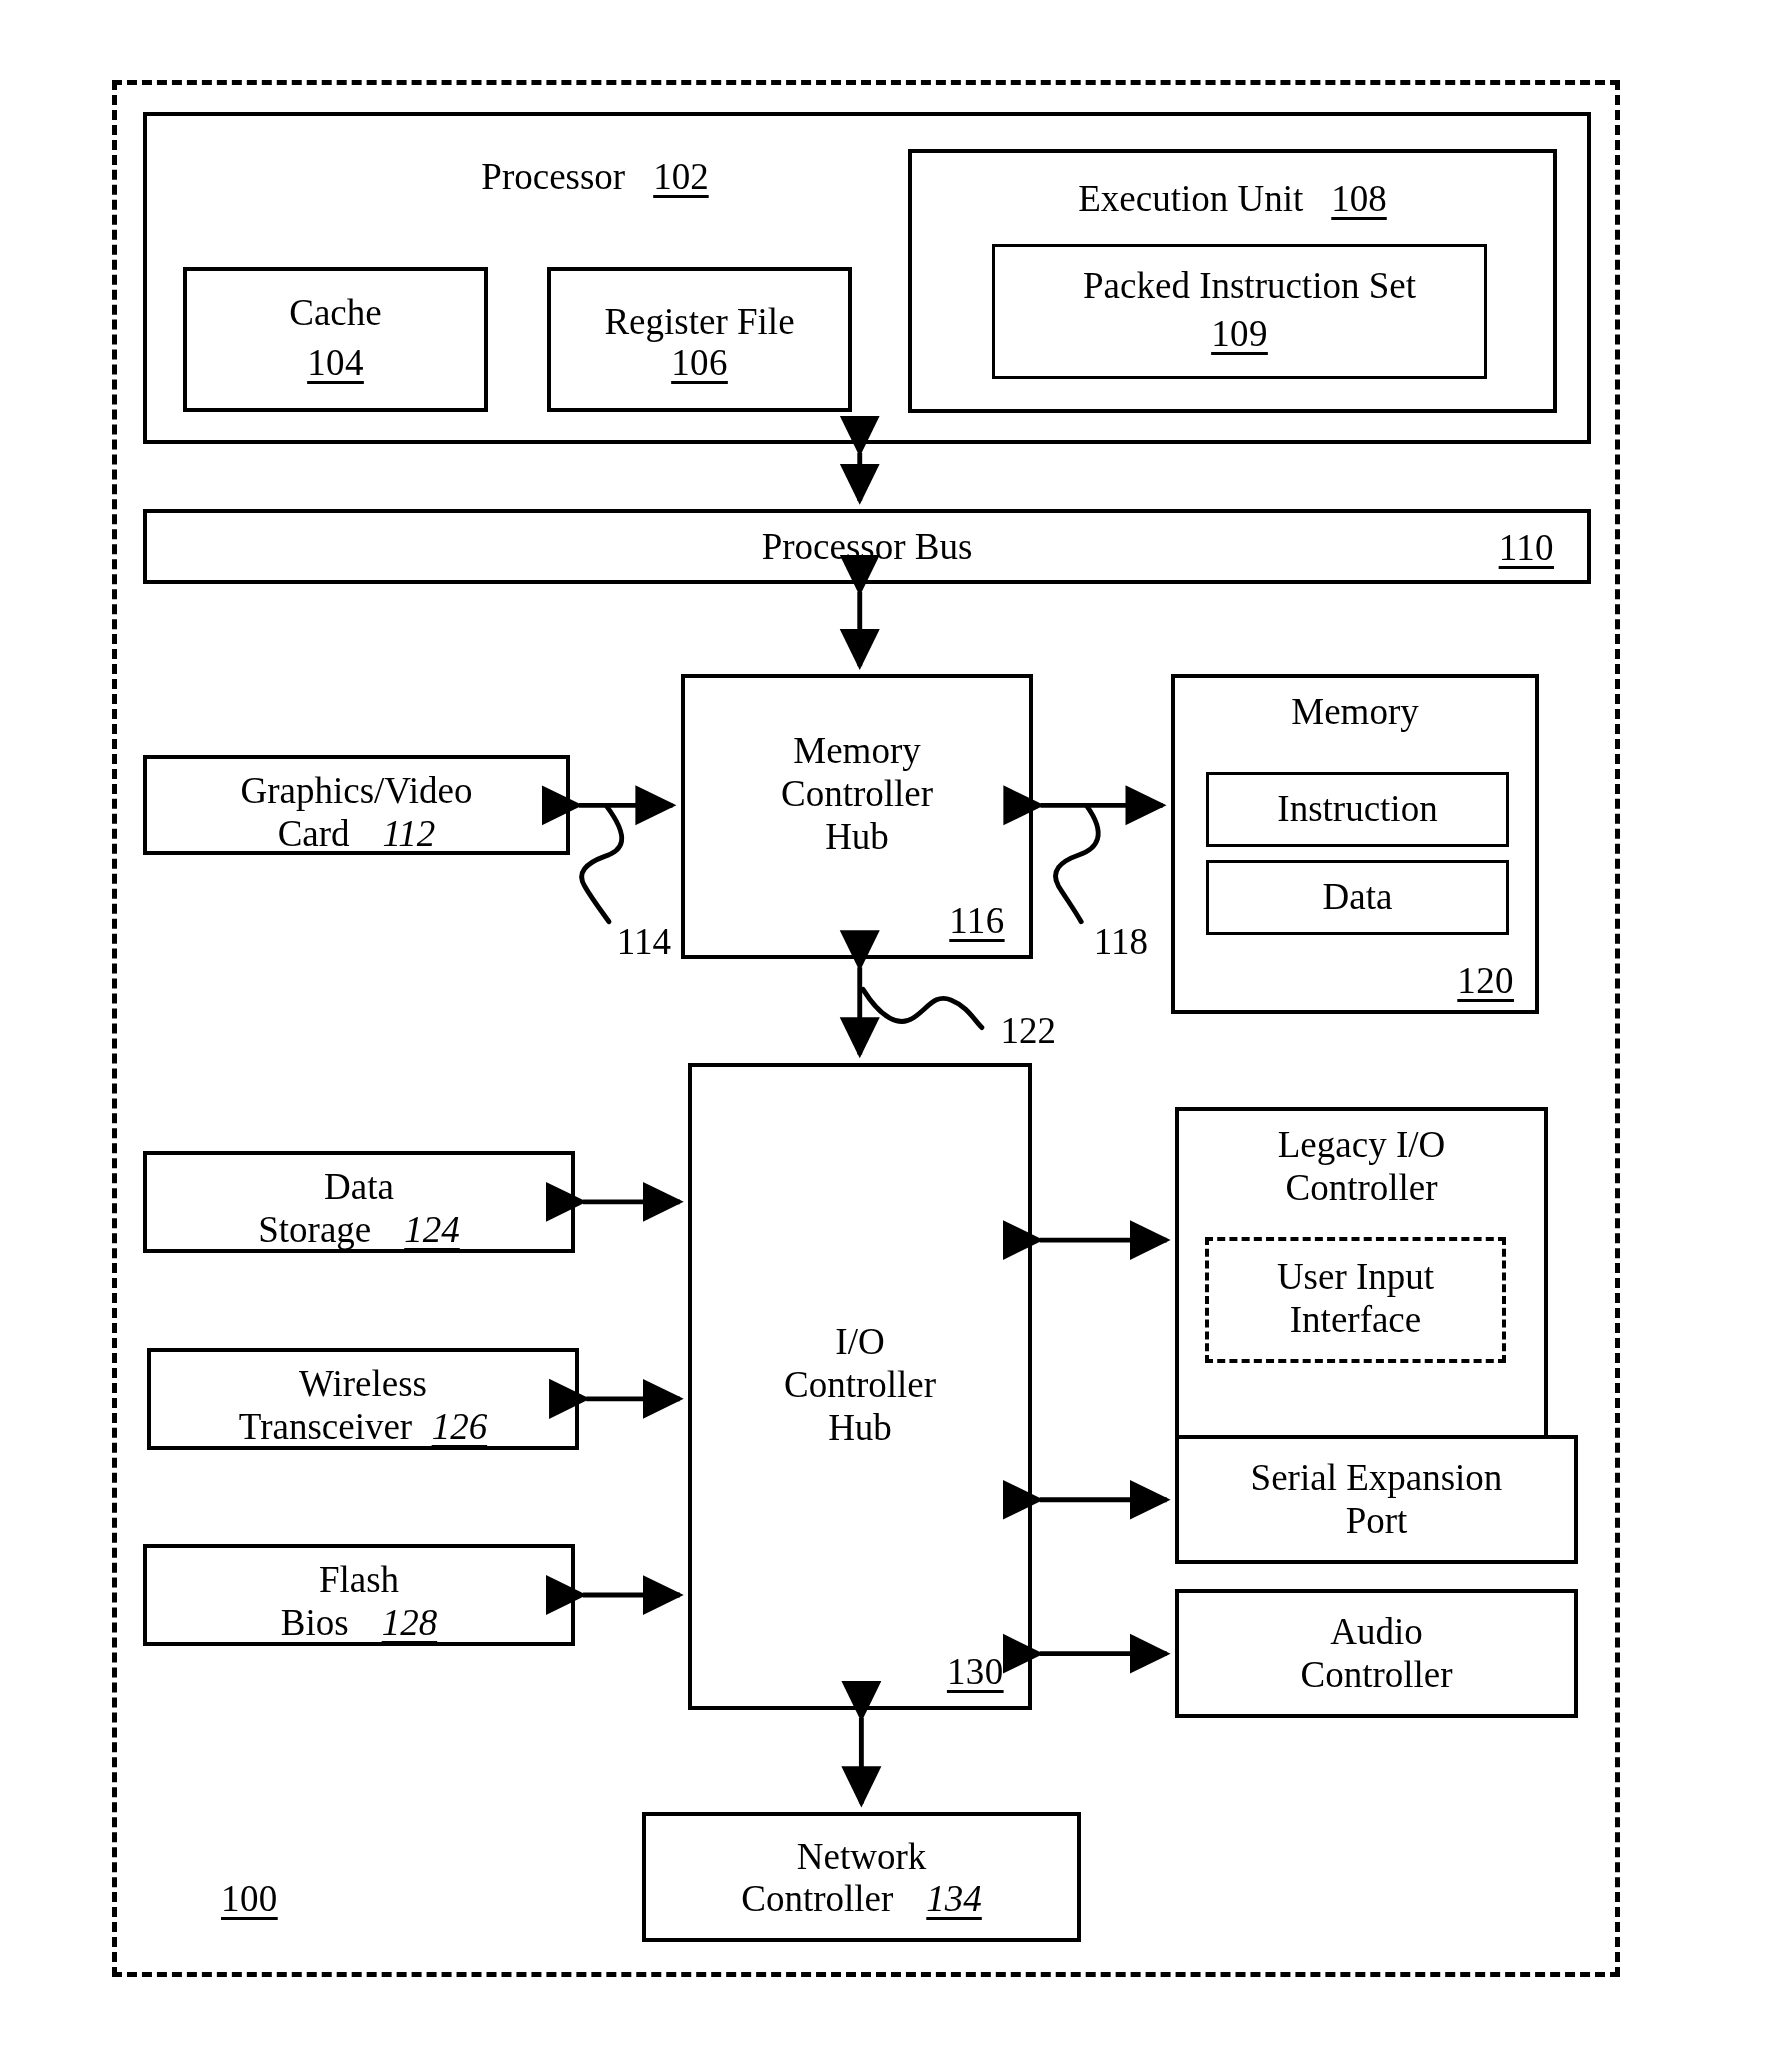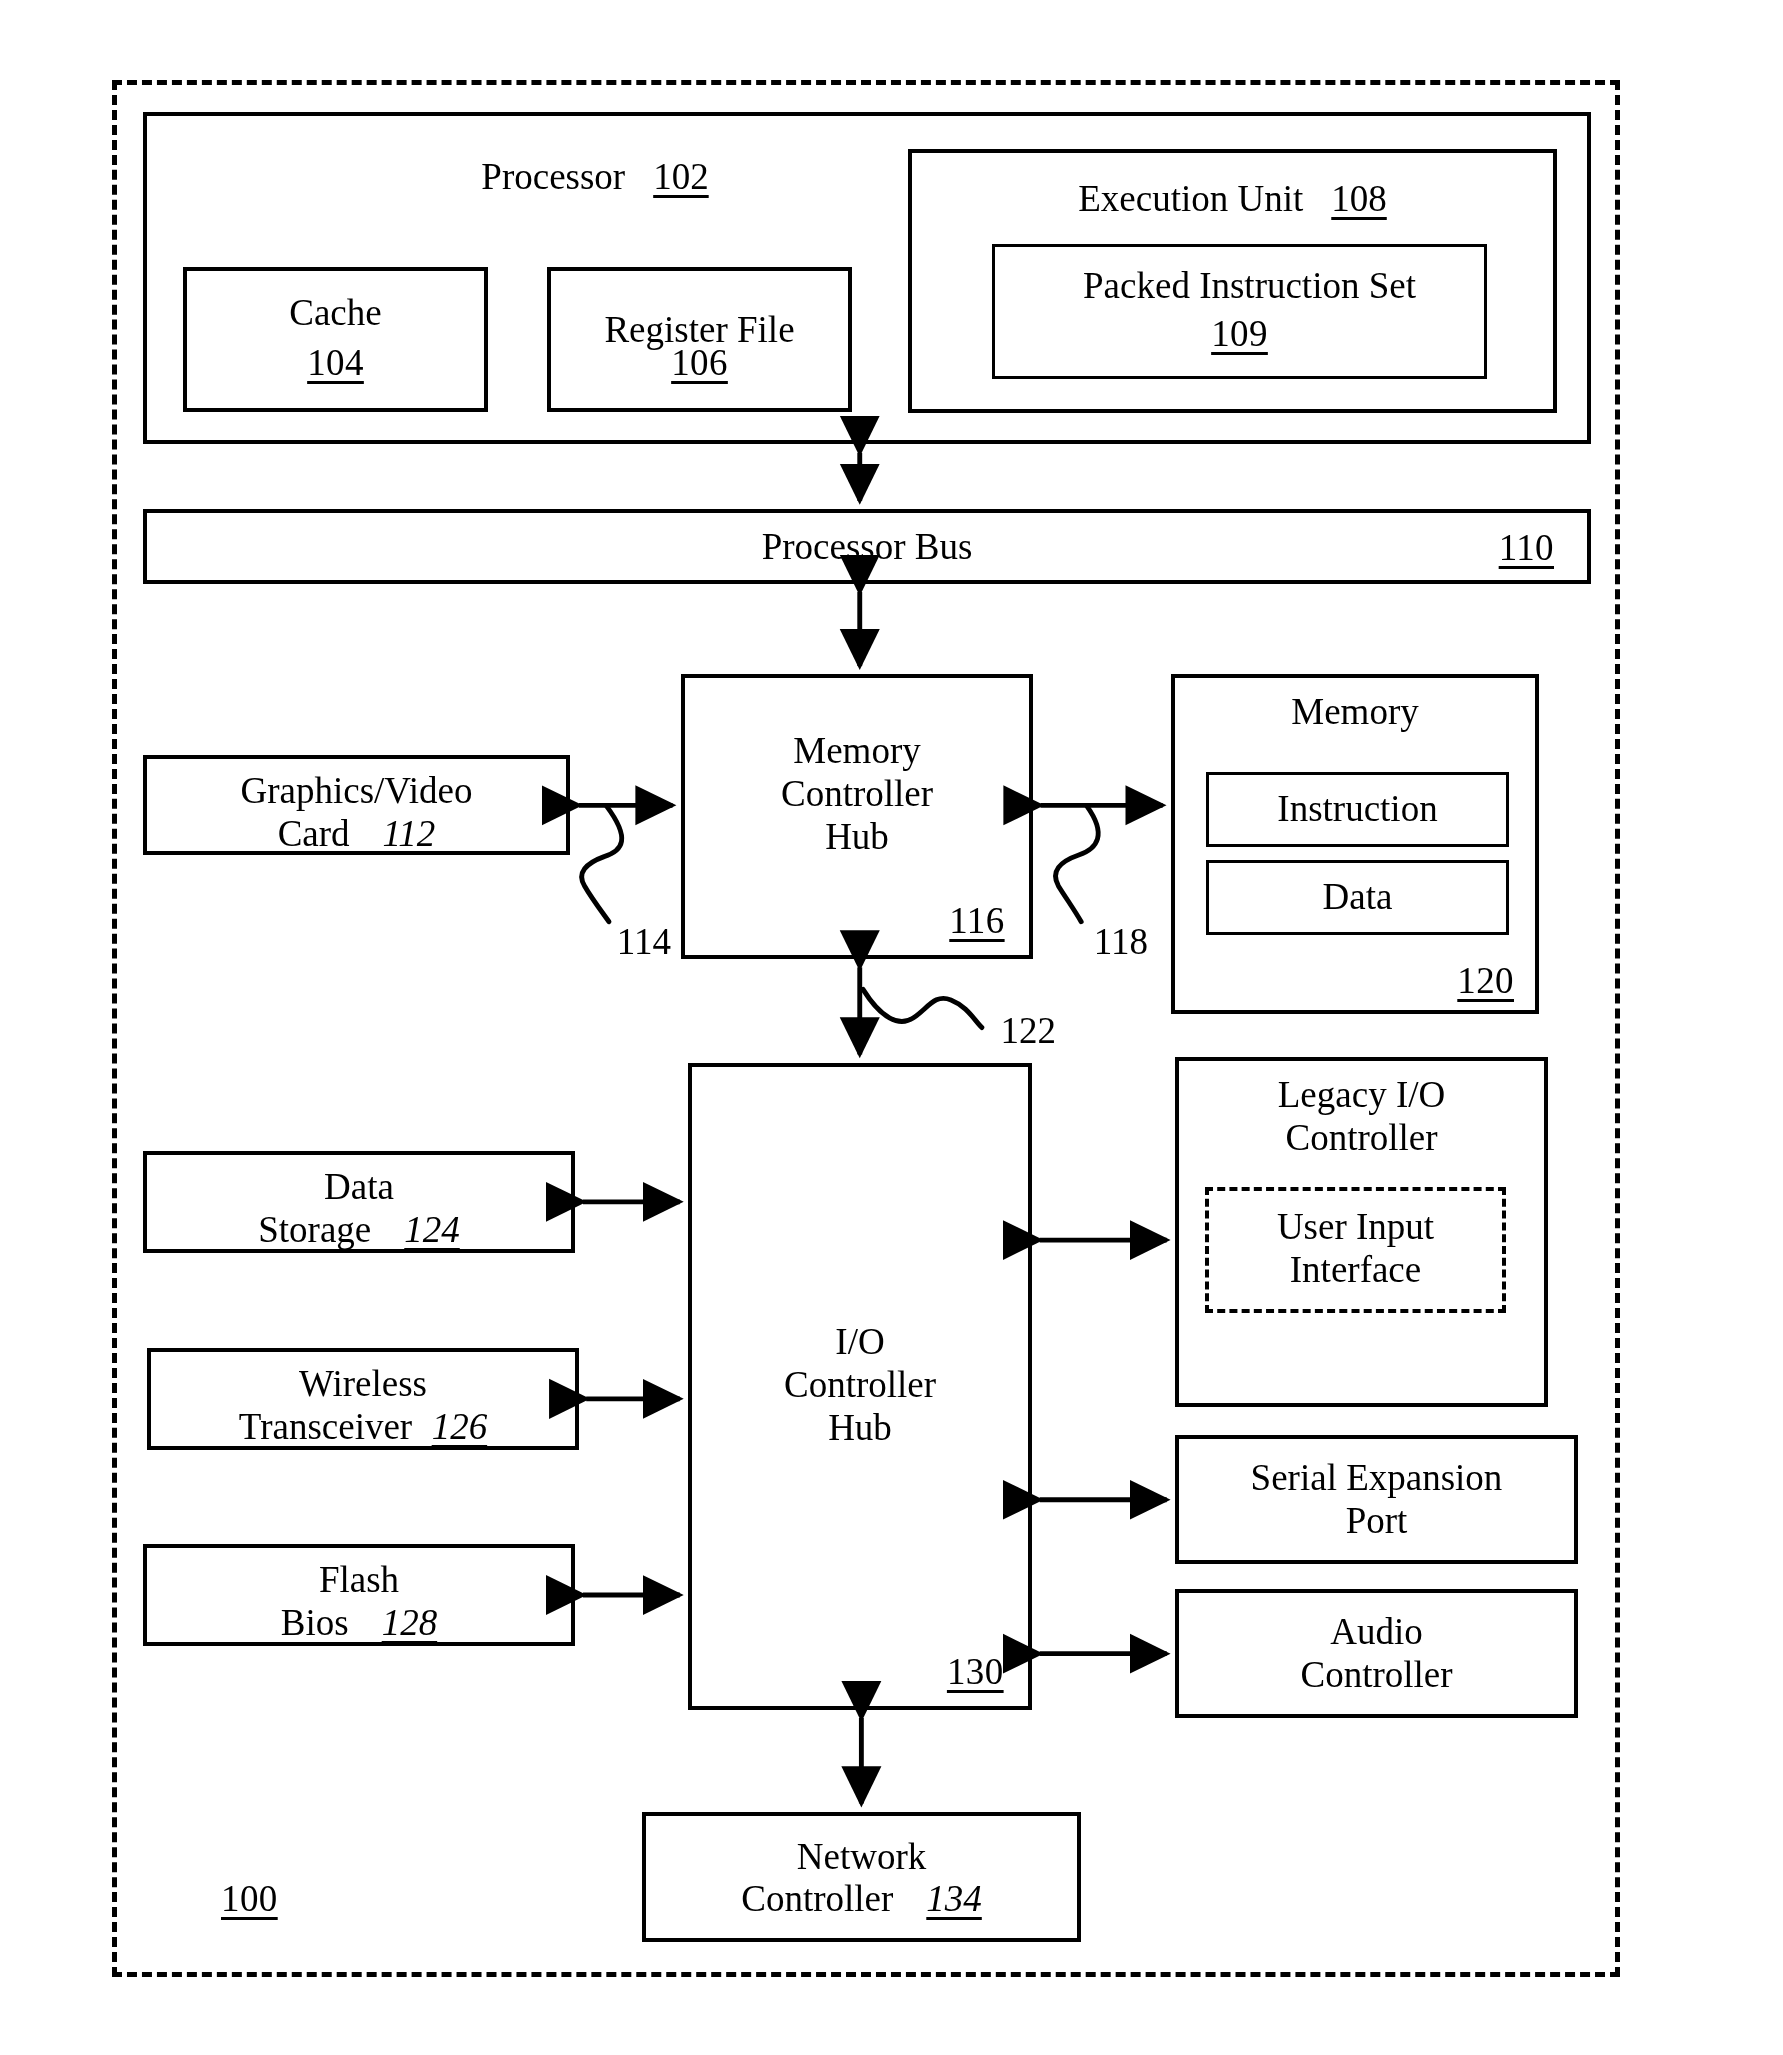--- a/index.html
+++ b/index.html
@@ -115,21 +115,21 @@
     </div>
 
     <div class="box" style="left:36px; top:151px; width:305px; height:145px;">
       <div class="stack lbl-center" style="top:21px;">
         <span>Cache</span>
       </div>
       <div class="ref lbl-center" style="top:70px;">104</div>
     </div>
 
     <div class="box" style="left:400px; top:151px; width:305px; height:145px;">
-      <div class="stack lbl-center" style="top:38px;">
+      <div class="stack lbl-center" style="top:30px;">
         <span>Register File</span>
       </div>
       <div class="ref lbl-center" style="top:70px;">106</div>
     </div>
 
     <div class="box" style="left:761px; top:33px; width:649px; height:264px;">
       <div class="title-row" style="top:24.4px;">
         <span>Execution Unit</span>
         <span class="ref-inline">108</span>
       </div>
@@ -214,21 +214,21 @@
   <div class="box" style="left:143px; top:1544px; width:432px; height:102px;">
     <div class="two-line" style="left:0; right:0; top:11.4px;">
       <span class="l1">Flash</span>
       <span class="l2">
         <span>Bios</span>
         <span class="num">128</span>
       </span>
     </div>
   </div>
 
-  <div class="box" style="left:1175px; top:1057px; width:373px; height:350px;">
+  <div class="box" style="left:1175px; top:1107px; width:373px; height:350px;">
     <div class="stack lbl-center" style="top:13px;">
       <span>Legacy I/O</span><br>
       <span>Controller</span>
     </div>
     <div class="box dashed" style="left:26px; top:126px; width:301px; height:126px;">
       <div class="stack lbl-center" style="top:14.7px;">
         <span>User Input</span><br>
         <span>Interface</span>
       </div>
     </div>

